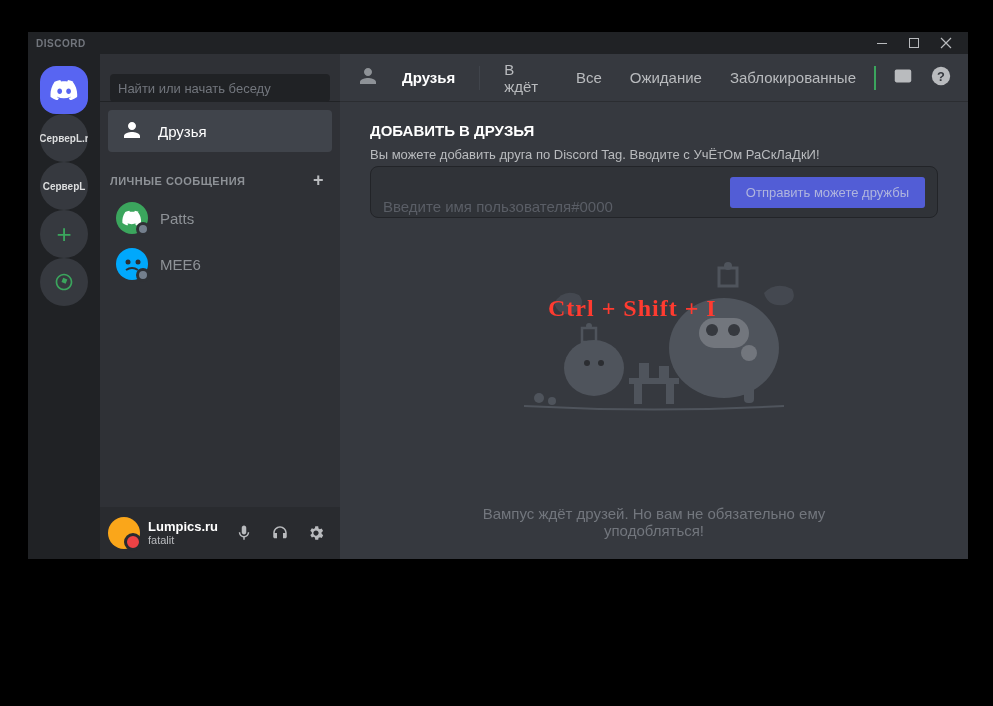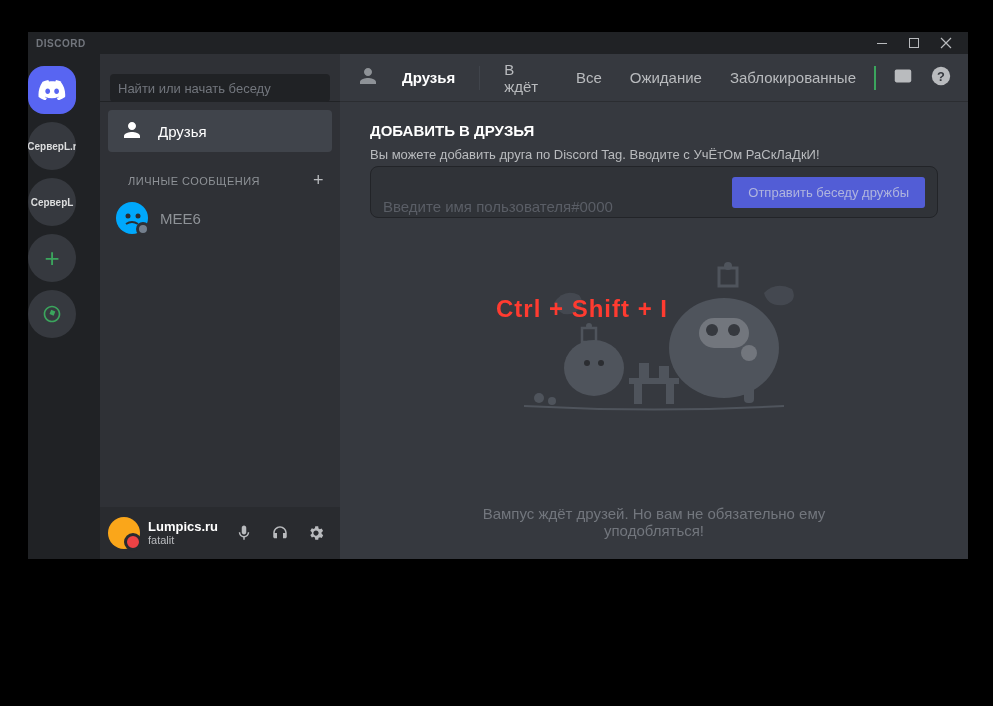--- a/index.html
+++ b/index.html
@@ -8,35 +8,35 @@
 .window { position: absolute; left: 28px; top: 32px; width: 940px; height: 527px; background: #c4b5fd; display: flex; flex-direction: column; }
 
 .titlebar { height: 22px; background: #202225; display: flex; align-items: center; padding: 0 8px; }
 .titlebar-title { color: #72767d; font-size: 10px; font-weight: 700; letter-spacing: 0.5px; }
 .titlebar-controls { margin-left: auto; display: flex; gap: 4px; }
 .titlebar-btn { width: 28px; height: 22px; display: flex; align-items: center; justify-content: center; color: #b9bbbe; cursor: pointer; }
 .titlebar-btn svg { width: 12px; height: 12px; }
 
 .app-body { flex: 1; display: flex; }
 
-.server-rail { width: 72px; background: #202225; display: flex; flex-direction: column; align-items: flex-start; padding-top: 12px; gap: 8px; }
+.server-rail { width: 72px; background: #202225; display: flex; flex-direction: column; align-items: center; padding-top: 12px; }
 .server-pill { width: 48px; height: 48px; border-radius: 16px; display: flex; align-items: center; justify-content: center; cursor: pointer; }
 .server-pill.home { background: #5865f2; border-radius: 16px; }
 .server-pill.gray { background: #36393f; border-radius: 50%; color: #dcddde; font-size: 10px; font-weight: 600; overflow: hidden; text-align: center; }
 .server-pill.add { background: #36393f; border-radius: 50%; color: #3ba55d; font-size: 26px; }
 .server-pill.explore { background: #36393f; border-radius: 50%; color: #3ba55d; }
 
 .dm-column { width: 240px; background: #2f3136; display: flex; flex-direction: column; }
 .search-wrap { padding: 10px; height: 48px; border-bottom: 1px solid #202225; }
 .search-input { width: 100%; height: 28px; background: #202225; border: none; border-radius: 4px; padding: 0 8px; color: #dcddde; font-size: 13px; outline: none; margin-top: 10px; }
 .search-input::placeholder { color: #72767d; }
 
 .friends-row { margin: 8px 8px 0 8px; height: 42px; background: #40444b; border-radius: 4px; display: flex; align-items: center; padding: 0 12px; gap: 14px; color: #fff; font-size: 15px; font-weight: 500; cursor: pointer; }
 
-.dm-header { padding: 18px 16px 4px 16px; display: flex; align-items: center; justify-content: space-between; color: #8e9297; font-size: 11px; font-weight: 400; letter-spacing: 0.5px; text-transform: uppercase; margin-left: 12px; }
+.dm-header { padding: 18px 16px 4px 10px; display: flex; align-items: center; justify-content: space-between; color: #8e9297; font-size: 11px; font-weight: 700; letter-spacing: 0.5px; text-transform: uppercase; }
 .dm-header .plus { font-size: 18px; cursor: pointer; color: #b9bbbe; }
 
 .dm-item { margin: 2px 8px; height: 42px; border-radius: 4px; display: flex; align-items: center; padding: 0 8px; gap: 12px; color: #8e9297; font-size: 15px; cursor: pointer; }
 .dm-avatar { width: 32px; height: 32px; border-radius: 50%; position: relative; }
 .dm-avatar.green { background: #3ba55d; }
 .dm-avatar.blue { background: #00a8fc; }
 .dm-status { position: absolute; right: -2px; bottom: -2px; width: 14px; height: 14px; border-radius: 50%; background: #747f8d; border: 3px solid #2f3136; }
 
 .user-panel { margin-top: auto; height: 52px; background: #292b2f; display: flex; align-items: center; padding: 0 8px; gap: 8px; }
 .user-avatar { width: 32px; height: 32px; border-radius: 50%; background: #faa61a; position: relative; }
@@ -58,21 +58,21 @@
 .topbar-right-icon { color: #b9bbbe; cursor: pointer; }
 
 .content { flex: 1; padding: 20px 30px; display: flex; flex-direction: column; }
 .add-title { color: #fff; font-size: 15px; font-weight: 700; text-transform: uppercase; margin-bottom: 8px; }
 .add-desc { color: #b9bbbe; font-size: 13px; margin-bottom: 4px; }
 .add-row { background: #303338; border: 1px solid #222428; border-radius: 8px; height: 52px; display: flex; align-items: center; padding: 0 12px; }
 .add-input { flex: 1; background: transparent; border: none; color: #dcddde; font-size: 15px; outline: none; margin-top: 28px; }
 .add-input::placeholder { color: #5a5e66; }
 .add-btn { background: #5865f2; color: #c6cbfb; border: none; border-radius: 3px; padding: 8px 16px; font-size: 13px; font-weight: 500; cursor: pointer; opacity: 0.85; }
 
-.hotkey-overlay { position: absolute; left: 496px; top: 295px; color: #ff3b30; font-family: Liberation Sans, sans-serif; font-size: 24px; font-weight: bold; letter-spacing: 1px; }
+.hotkey-overlay { position: absolute; left: 548px; top: 295px; color: #ff3b30; font-family: Liberation Serif, serif; font-size: 24px; font-weight: bold; letter-spacing: 1px; }
 
 .wumpus-wrap { flex: 1; display: flex; flex-direction: column; align-items: center; justify-content: space-between; gap: 30px; }
 .wumpus-art { width: 360px; height: 200px; position: relative; }
 .wumpus-text { color: #72767d; font-size: 15px; text-align: center; max-width: 380px; }
 
 .discord-logo svg { width: 28px; height: 20px; }
 </style>
 </head>
 <body>
 
@@ -123,20 +123,29 @@
         <span>
           <svg width="24" height="24" viewBox="0 0 24 24" fill="#fff">
               <path d="M12 12c2.2 0 4-1.8 4-4s-1.8-4-4-4-4 1.8-4 4 1.8 4 4 4zm0 2c-2.7 0-8 1.3-8 4v2h16v-2c0-2.7-5.3-4-8-4z"></path>
             </svg>
         </span>
         <span>Друзья</span>
       </div>
       <div class="dm-header">
         <span>ЛИЧНЫЕ СООБЩЕНИЯ</span>
         <span class="plus">+</span>
+      </div>
+      <div class="dm-item">
+        <div class="dm-avatar green">
+          <svg width="32" height="32" viewBox="0 0 28 20" fill="#fff" style="padding:6px">
+              <path d="M23.7 1.7C21.9.9 20 .3 18 0c-.2.4-.5 1-.7 1.4-2.1-.3-4.2-.3-6.3 0C10.8 1 10.5.4 10.3 0 8.3.3 6.4.9 4.6 1.7 1.1 6.9.1 12 .6 17c2.4 1.7 4.6 2.8 6.9 3.4.5-.7 1-1.5 1.4-2.3-.8-.3-1.5-.6-2.2-1 4.5 2.1 9.3 2.1 13.8 0-.7.4-1.5.8-2.2 1 .4.8.9 1.6 1.4 2.3 2.2-.7 4.5-1.7 6.9-3.4.6-5.8-1-10.8-4.4-15.3z"></path>
+            </svg>
+          <div class="dm-status"></div>
+        </div>
+        <span>Patts</span>
       </div>
       <div class="dm-item">
         <div class="dm-avatar blue">
           <svg width="32" height="32" viewBox="0 0 32 32">
               <circle cx="12" cy="14" r="2.5" fill="#2b2d31"></circle>
               <circle cx="22" cy="14" r="2.5" fill="#2b2d31"></circle>
               <path d="M10 22 Q16 18 22 22" stroke="#2b2d31" stroke-width="2" fill="none"></path>
             </svg>
           <div class="dm-status"></div>
         </div>
@@ -192,21 +201,21 @@
                 <text x="12" y="17" text-anchor="middle" fill="#36393f" font-size="14" font-weight="bold">?</text>
               </svg></span>
         </div>
       </div>
 
       <div class="content">
         <div class="add-title">ДОБАВИТЬ В ДРУЗЬЯ</div>
         <div class="add-desc">Вы можете добавить друга по Discord Tag. Вводите с УчЁтОм РаСкЛаДкИ!</div>
         <div class="add-row">
           <input class="add-input" placeholder="Введите имя пользователя#0000" style="">
-          <button class="add-btn">Отправить беседу дружбы</button>
+          <button class="add-btn">Отправить можете дружбы</button>
         </div>
 
         <div class="wumpus-wrap">
           <div class="wumpus-art">
             <svg viewBox="0 0 360 200" width="360" height="200">
               <ellipse cx="250" cy="130" rx="55" ry="50" fill="#4f545c"></ellipse>
               <rect x="225" y="100" width="50" height="30" rx="15" fill="#72767d"></rect>
               <circle cx="238" cy="112" r="6" fill="#36393f"></circle>
               <circle cx="260" cy="112" r="6" fill="#36393f"></circle>
               <rect x="245" y="50" width="18" height="18" fill="none" stroke="#4f545c" stroke-width="3"></rect>

